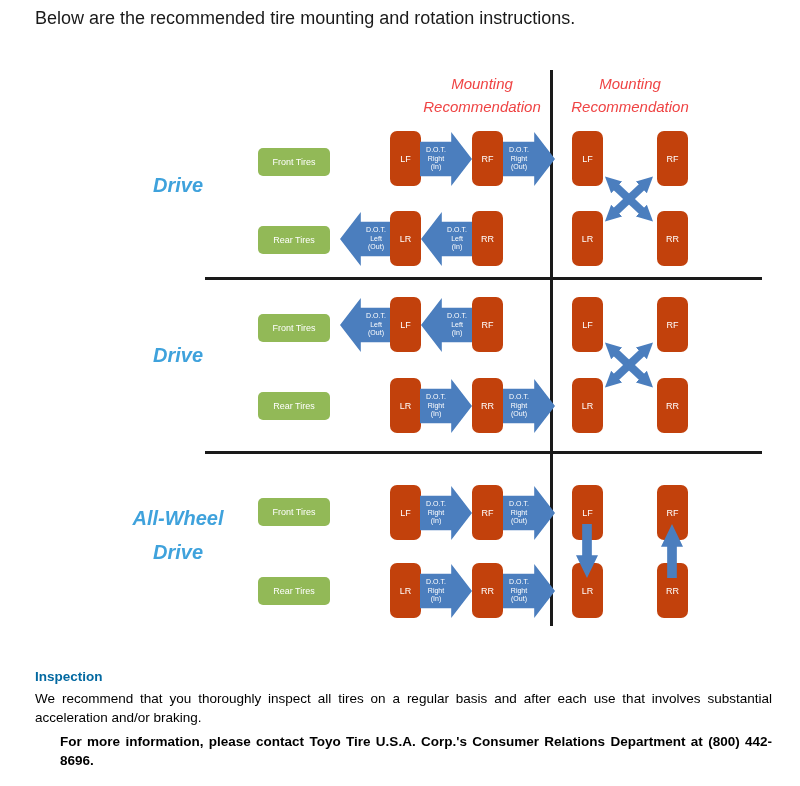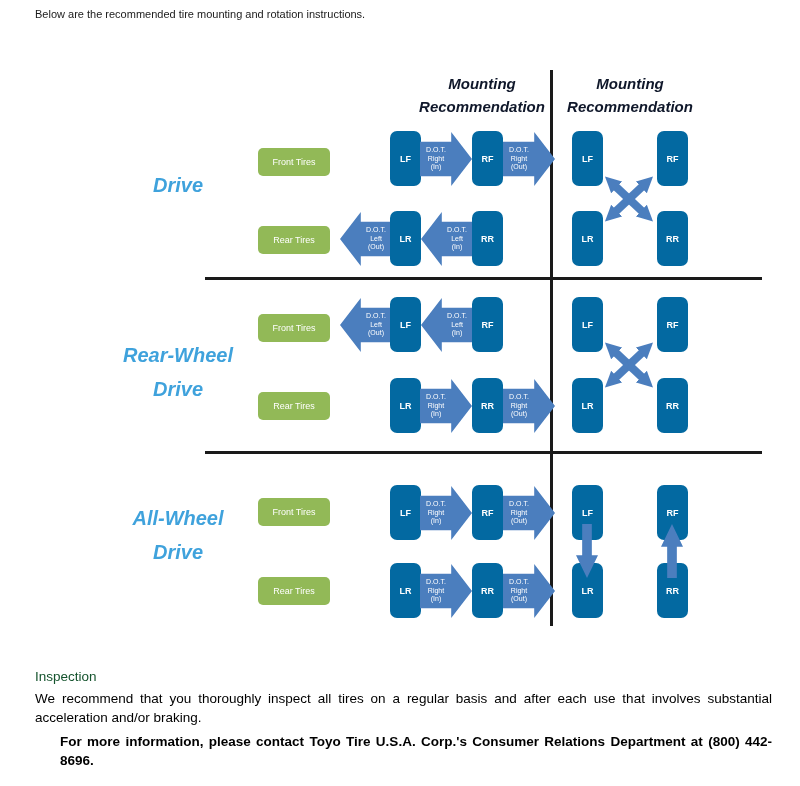--- a/index.html
+++ b/index.html
@@ -1,49 +1,49 @@
 <!DOCTYPE html>
 <html><head>
 <meta charset="utf-8">
 <style>
   * { margin:0; padding:0; box-sizing:border-box; }
   html,body { background:#ffffff; }
   body { font-family:"Liberation Sans", sans-serif; }
   .page { position:relative; width:800px; height:786px; background:#ffffff; overflow:hidden; }
 
-  .intro { position:absolute; left:35px; top:8px; font-size:11px; color:#1a1a1a; }
-
-  .col-header { position:absolute; text-align:center; color:#0f172a; font-weight:bold; font-style:italic; font-size:15px; line-height:23px; }
+  .intro { position:absolute; left:35px; top:8px; font-size:18px; color:#1a1a1a; }
+
+  .col-header { position:absolute; text-align:center; color:#ef4444; font-weight:normal; font-style:italic; font-size:15px; line-height:23px; }
   .col-header span { display:block; }
 
   .row-label { position:absolute; text-align:center; color:#3fa2dc; font-weight:bold; font-style:italic; font-size:20px; line-height:34px; }
   .row-label span { display:block; }
 
   .line { position:absolute; background:#1a1a1a; }
 
   .green-box { position:absolute; width:72px; height:28px; border-radius:5px; background:#92b957; color:#ffffff;
                font-size:9px; display:flex; align-items:center; justify-content:center; }
 
-  .tire { position:absolute; width:31px; height:55px; border-radius:7px; background:#0369a1; color:#ffffff;
-          font-size:9px; display:flex; align-items:center; justify-content:center;font-weight:bold; }
+  .tire { position:absolute; width:31px; height:55px; border-radius:7px; background:#c2410c; color:#ffffff;
+          font-size:9px; display:flex; align-items:center; justify-content:center; }
 
   .arrow { position:absolute; width:52px; height:54px; background:#4b7ebe; color:#ffffff;
            display:flex; align-items:center; justify-content:center; text-align:center; }
   .arrow-text { font-size:7px; line-height:8.5px; }
   .arrow-text span { display:block; }
   .arrow.right { clip-path:polygon(0 18%, 60% 18%, 60% 0, 100% 50%, 60% 100%, 60% 82%, 0 82%); padding-right:22px; padding-left:2px; }
   .arrow.left  { clip-path:polygon(100% 18%, 40% 18%, 40% 0, 0 50%, 40% 100%, 40% 82%, 100% 82%); padding-left:22px; padding-right:2px; }
 
   .varrow { position:absolute; width:22px; height:54px; background:#4b7ebe; }
   .varrow.down { clip-path:polygon(28% 0, 72% 0, 72% 58%, 100% 58%, 50% 100%, 0 58%, 28% 58%); }
   .varrow.up   { clip-path:polygon(50% 0, 100% 42%, 72% 42%, 72% 100%, 28% 100%, 28% 42%, 0 42%); }
 
   .cross { position:absolute; }
 
-  .footer-heading { position:absolute; left:35px; top:669px; font-size:13.5px; font-weight:normal; color:#14532d; }
+  .footer-heading { position:absolute; left:35px; top:669px; font-size:13.5px; font-weight:bold; color:#0369a1; }
   .footer-text { position:absolute; left:35px; width:737px; font-size:13.5px; color:#000000; text-align:justify; line-height:19px; }
   .footer-text.body { top:689px; }
   .footer-text.bold { top:732px; font-weight:bold;padding-left:25px; }
 </style>
 </head>
 <body>
 
 <div class="page">
 
   <div class="intro">Below are the recommended tire mounting and rotation instructions.</div>
@@ -113,21 +113,20 @@
     </defs>
     <g stroke="#4b7ebe" stroke-width="8">
       <line x1="32" y1="29" x2="16" y2="14" marker-end="url(#ahx1)"></line>
       <line x1="32" y1="29" x2="48" y2="14" marker-end="url(#ahx1)"></line>
       <line x1="32" y1="29" x2="16" y2="44" marker-end="url(#ahx1)"></line>
       <line x1="32" y1="29" x2="48" y2="44" marker-end="url(#ahx1)"></line>
     </g>
   </svg>
 
   <div class="row-label" style="left:103px; top:338px; width:150px;">
-    <span>Rear-Wheel</span>
     <span>Drive</span>
   </div>
   <div class="green-box" style="left:258px; top:314px;">Front Tires</div>
   <div class="green-box" style="left:258px; top:392px;">Rear Tires</div>
 
   <div class="arrow left" style="left:340px; top:298px;">
     <div class="arrow-text">
       <span>D.O.T.</span>
       <span>Left</span>
       <span>(Out)</span>

